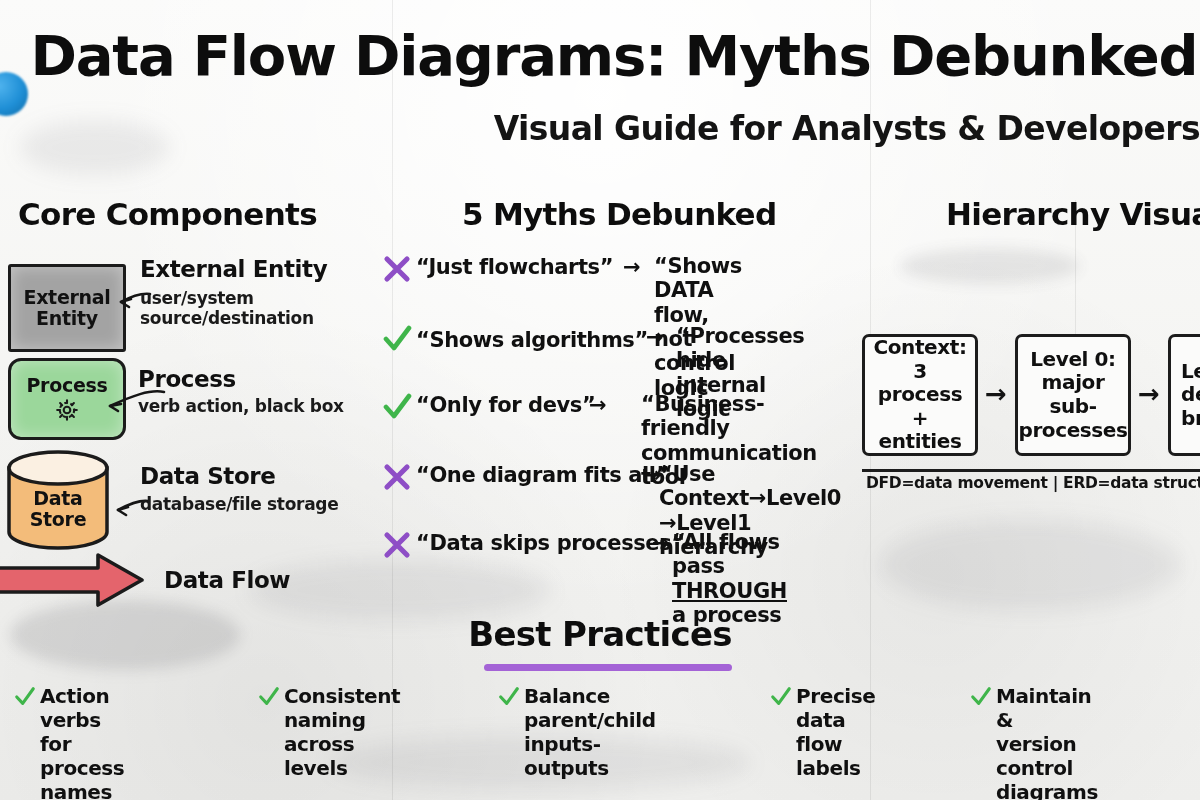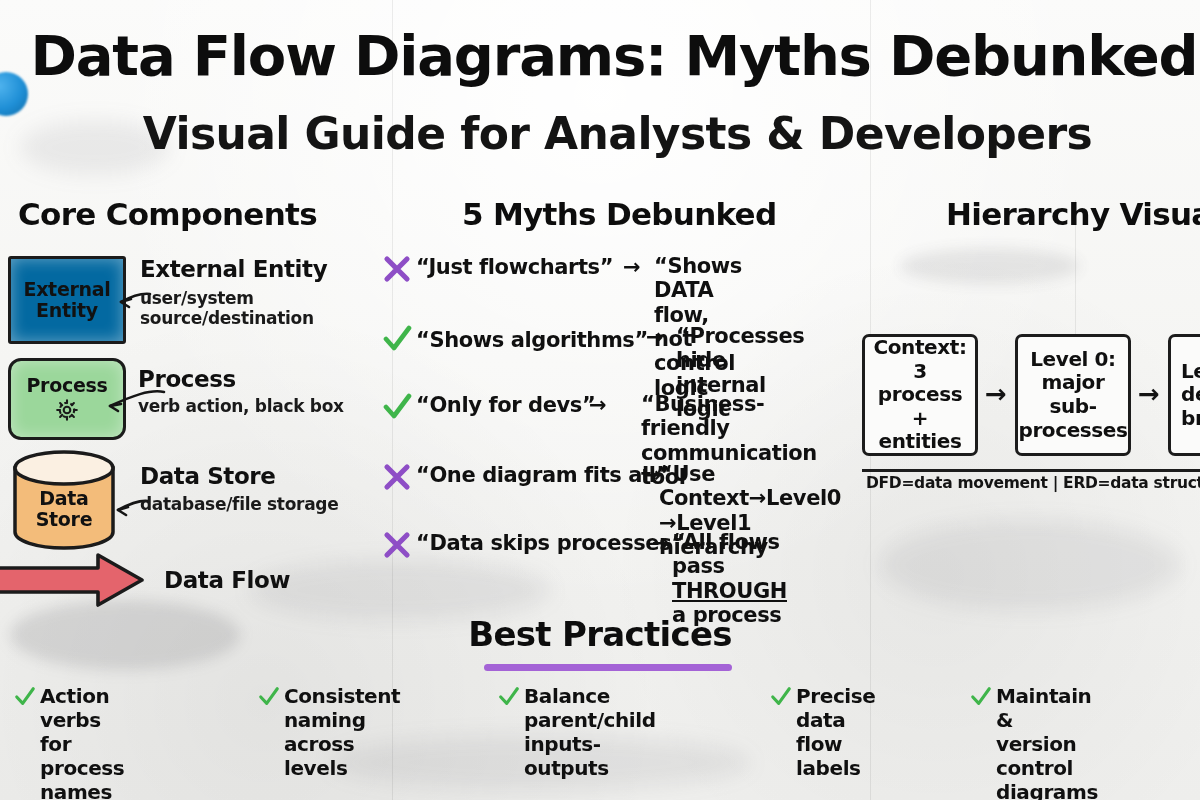--- a/index.html
+++ b/index.html
@@ -60,22 +60,22 @@
     font-size: 56px;
     line-height: 1;
     font-weight: 700;
     letter-spacing: -1.2px;
     color: #0d0d0d;
     padding-left: 28px;
   }
   .subtitle {
     position: absolute;
     left: 0; right: 0; top: 112px;
-    text-align: center;
-    font-size: 44px;
+    text-align: right;
+    font-size: 33px;
     line-height: 1;
     font-weight: 700;
     letter-spacing: -0.6px;
     color: #141414;
     padding-left: 35px;
   }
   .section-head {
     position: absolute;
     font-size: 31px;
     font-weight: 700;
@@ -107,43 +107,43 @@
     font-size: 19px;
     font-weight: 700;
     color: #111;
     line-height: 1.08;
     text-align: center;
     letter-spacing: -0.3px;
   }
 
   .ext-entity {
     position: absolute;
-    left: 8px; top: 256px;
+    left: 8px; top: 264px;
     width: 112px; height: 82px;
-    background: #0369a1;
+    background: #a3a3a3;
     border: 3.5px solid #1b1b1b;
     border-radius: 3px;
     display: flex; align-items: center; justify-content: center;
     box-shadow: inset 0 0 16px rgba(255,255,255,0.40);
   }
   .process-box {
     position: absolute;
     left: 8px; top: 358px;
     width: 112px; height: 76px;
     background: #9bd79b;
     border: 3.5px solid #1b1b1b;
     border-radius: 13px;
     display: flex; flex-direction: column;
     align-items: center; justify-content: center;
     gap: 2px;
     box-shadow: inset 0 0 16px rgba(255,255,255,0.40);
   }
   .datastore {
     position: absolute;
-    left: 10px; top: 450px;
+    left: 4px; top: 450px;
     width: 108px; height: 100px;
   }
 
   
   .myth-row { position: absolute; }
   .mark {
     position: absolute;
     left: 0; top: 0;
     width: 30px; height: 30px;
   }

